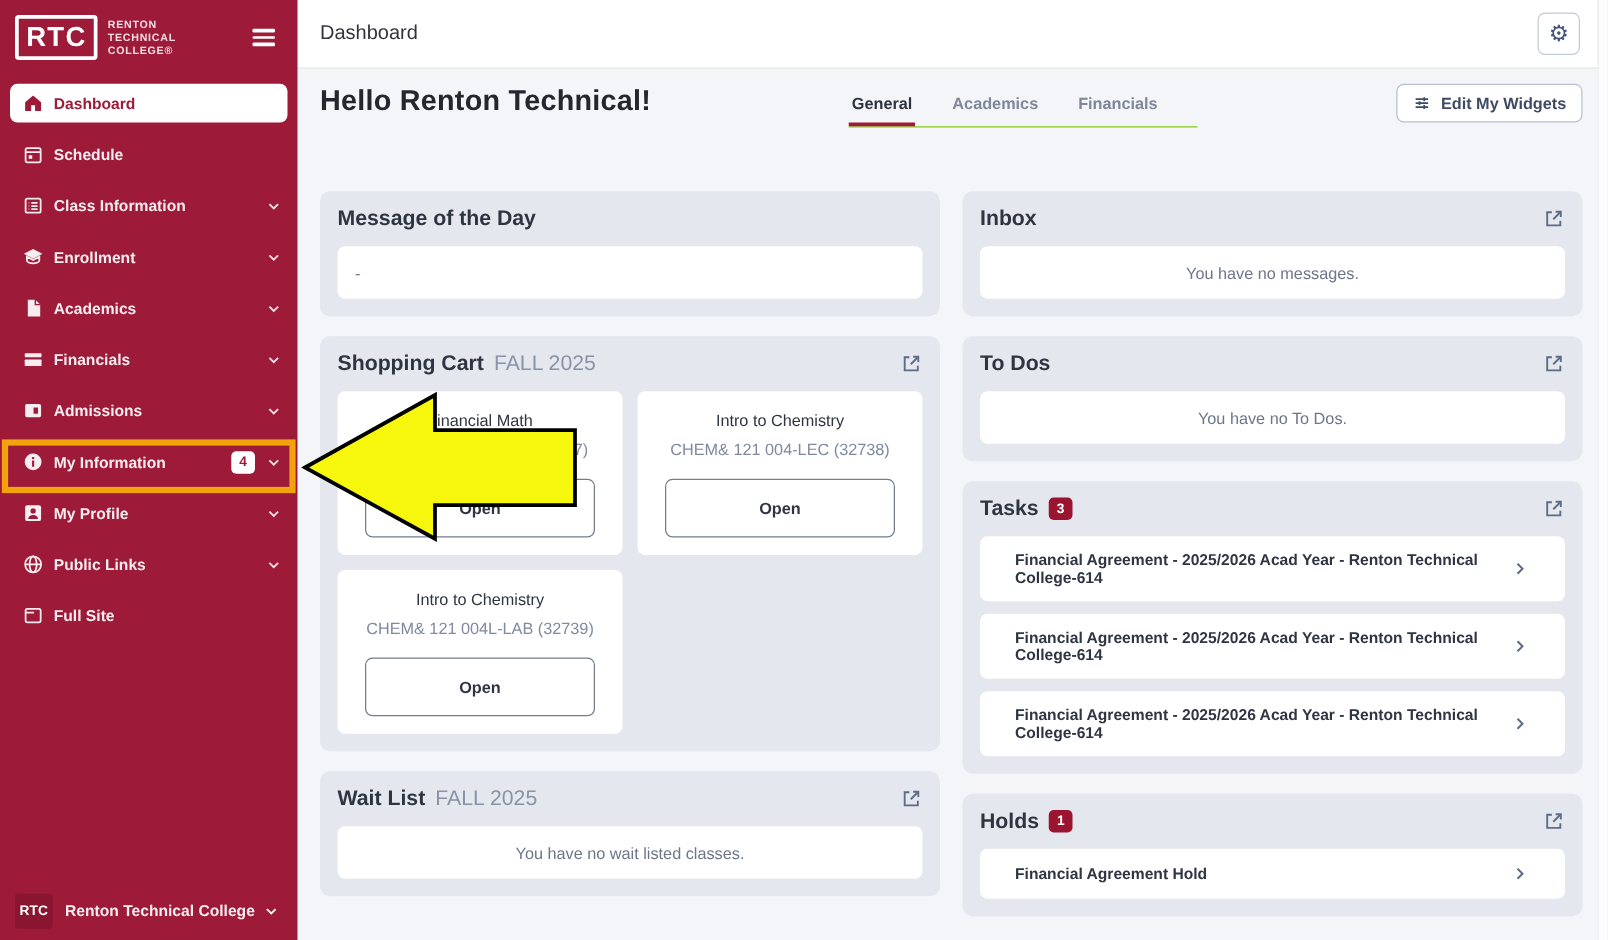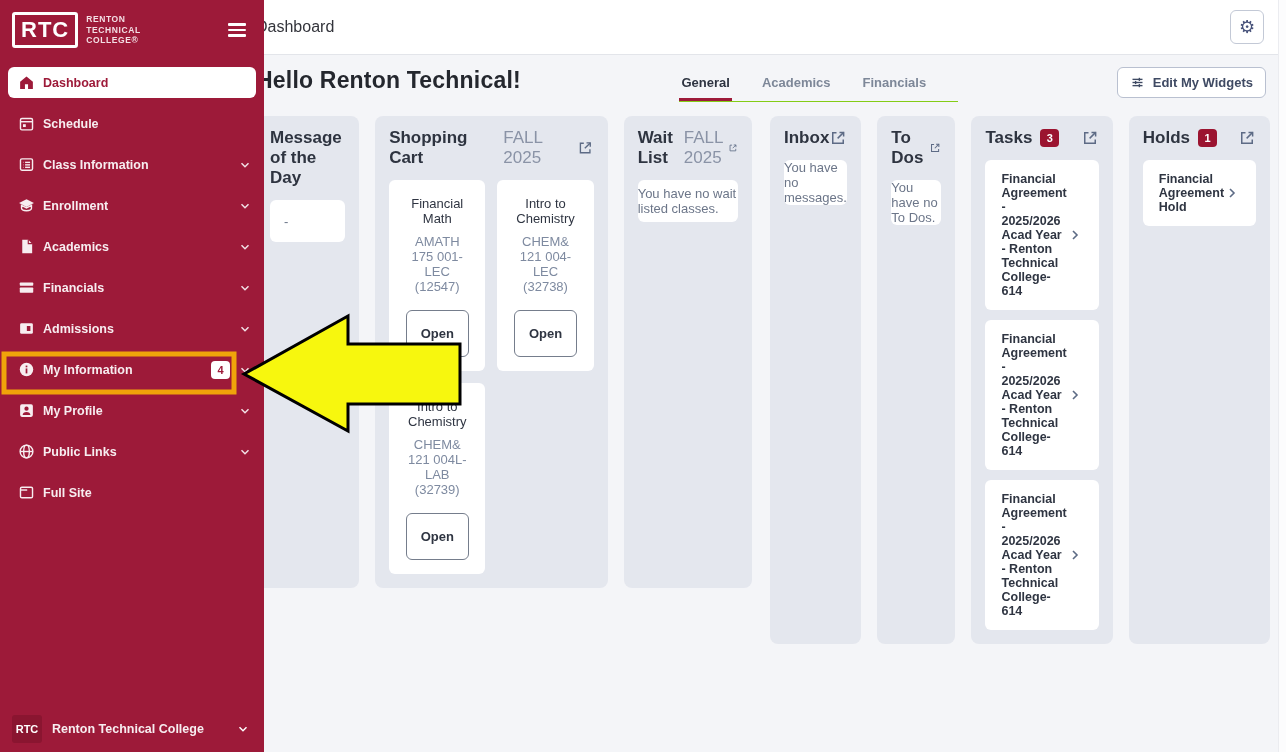--- a/index.html
+++ b/index.html
@@ -4,21 +4,21 @@
 <style>
   * { margin:0; padding:0; box-sizing:border-box; }
   html,body { width:1286px; height:752px; overflow:hidden; }
   body {
     font-family:"Liberation Sans","DejaVu Sans",sans-serif;
     background:#f4f5f8; color:#2f3542; position:relative;
   }
 
   
   .sidebar {
-    position:absolute; left:0; top:0; bottom:0; width:264px;
+    position:absolute; left:0; top:0; bottom:0; width:238px;
     background:#9d1a39; color:#fff; z-index:5;
   }
   .logo-row { display:flex; align-items:center; padding:12px 14px 8px 12px; }
   .logo-box {
     border:3px solid #fff; border-radius:3px; padding:2px 6px;
     font-size:22px; font-weight:700; letter-spacing:1px; color:#fff;
   }
   .college-name { margin-left:8px; font-size:8.5px; letter-spacing:.6px; line-height:1.25; color:#f3dee4; font-weight:600; }
   .hamburger { margin-left:auto; cursor:pointer; display:flex; flex-direction:column; gap:3px; padding:4px; }
   .hamburger span { display:block; width:18px; height:2.5px; background:#fff; border-radius:1px; }
@@ -70,21 +70,21 @@
   .greet-title { font-size:23px; font-weight:700; color:#24272e; letter-spacing:.2px; }
   .tabs { display:flex; gap:28px; margin:6px auto 0; border-bottom:1px solid #84cc16; padding:0 30px 0 0; }
   .tab { font-size:13px; color:#7d8798; padding:2px 2px 8px; cursor:pointer; border-bottom:3px solid transparent; font-weight:600; }
   .tab.active { color:#2d3340; border-bottom-color:#9d1a39; }
   .edit-widgets-btn {
     display:flex; align-items:flex-end; gap:8px; border:1px solid #b9c0d0; border-radius:6px;
     background:#fff; padding:7px 12px; font-size:13px; font-weight:600; color:#3f4a63; cursor:pointer;
   }
 
   .columns { display:flex; gap:18px; align-items:flex-start; }
-  .col { flex:1; display:flex; flex-direction:row; gap:16px; min-width:0; }
+  .col { flex:1; display:flex; flex-direction:column; gap:16px; min-width:0;margin-top:37px; }
 
   .widget { background:#e4e7ee; border-radius:8px; padding:12px 14px 14px; }
   .widget-head { display:flex; align-items:center; margin-bottom:12px; }
   .widget-title { font-size:17px; font-weight:600; color:#2e3440; }
   .widget-term { font-size:17px; color:#8a93a6; margin-left:8px; }
   .badge-red {
     background:#9b1430; color:#fff; font-size:11px; font-weight:700; border-radius:4px;
     min-width:19px; height:18px; display:flex; align-items:center; justify-content:center; margin-left:8px; padding:0 4px;
   }
   .launch { margin-left:auto; width:18px; height:18px; color:#5d6b85; cursor:pointer; }
@@ -99,21 +99,21 @@
     background:#fff; border-radius:6px; padding:16px 14px 14px; text-align:center; min-height:118px;
   }
   .course-name { font-size:13px; font-weight:400; color:#2f3542; margin-bottom:8px; }
   .course-code { font-size:13px; color:#7e8aa0; margin-bottom:16px; }
   .open-btn {
     display:block; width:92%; margin:0 auto; background:#fff; border:1px solid #757d8c;
     border-radius:6px; padding:15px 0; font-size:13px; font-weight:700; color:#2f3542; cursor:pointer;
   }
 
   .row-item {
-    background:#fff; border-radius:6px; padding:12px 16px; display:flex; align-items:center;
+    background:#fff; border-radius:6px; padding:12px 28px; display:flex; align-items:center;
     font-size:12.5px; font-weight:700; color:#2f3542; cursor:pointer; margin-bottom:10px;
   }
   .row-item:last-child { margin-bottom:0; }
   .row-item .chev-r { margin-left:auto; width:16px; height:16px; color:#5d6b85; flex:0 0 16px; }
 
   
   .scroll-track {
     position:absolute; right:0; top:0; bottom:0; width:8px; background:#fcfcfd;
     border-left:1px solid #ebecf0; z-index:6; cursor:pointer;
   }

